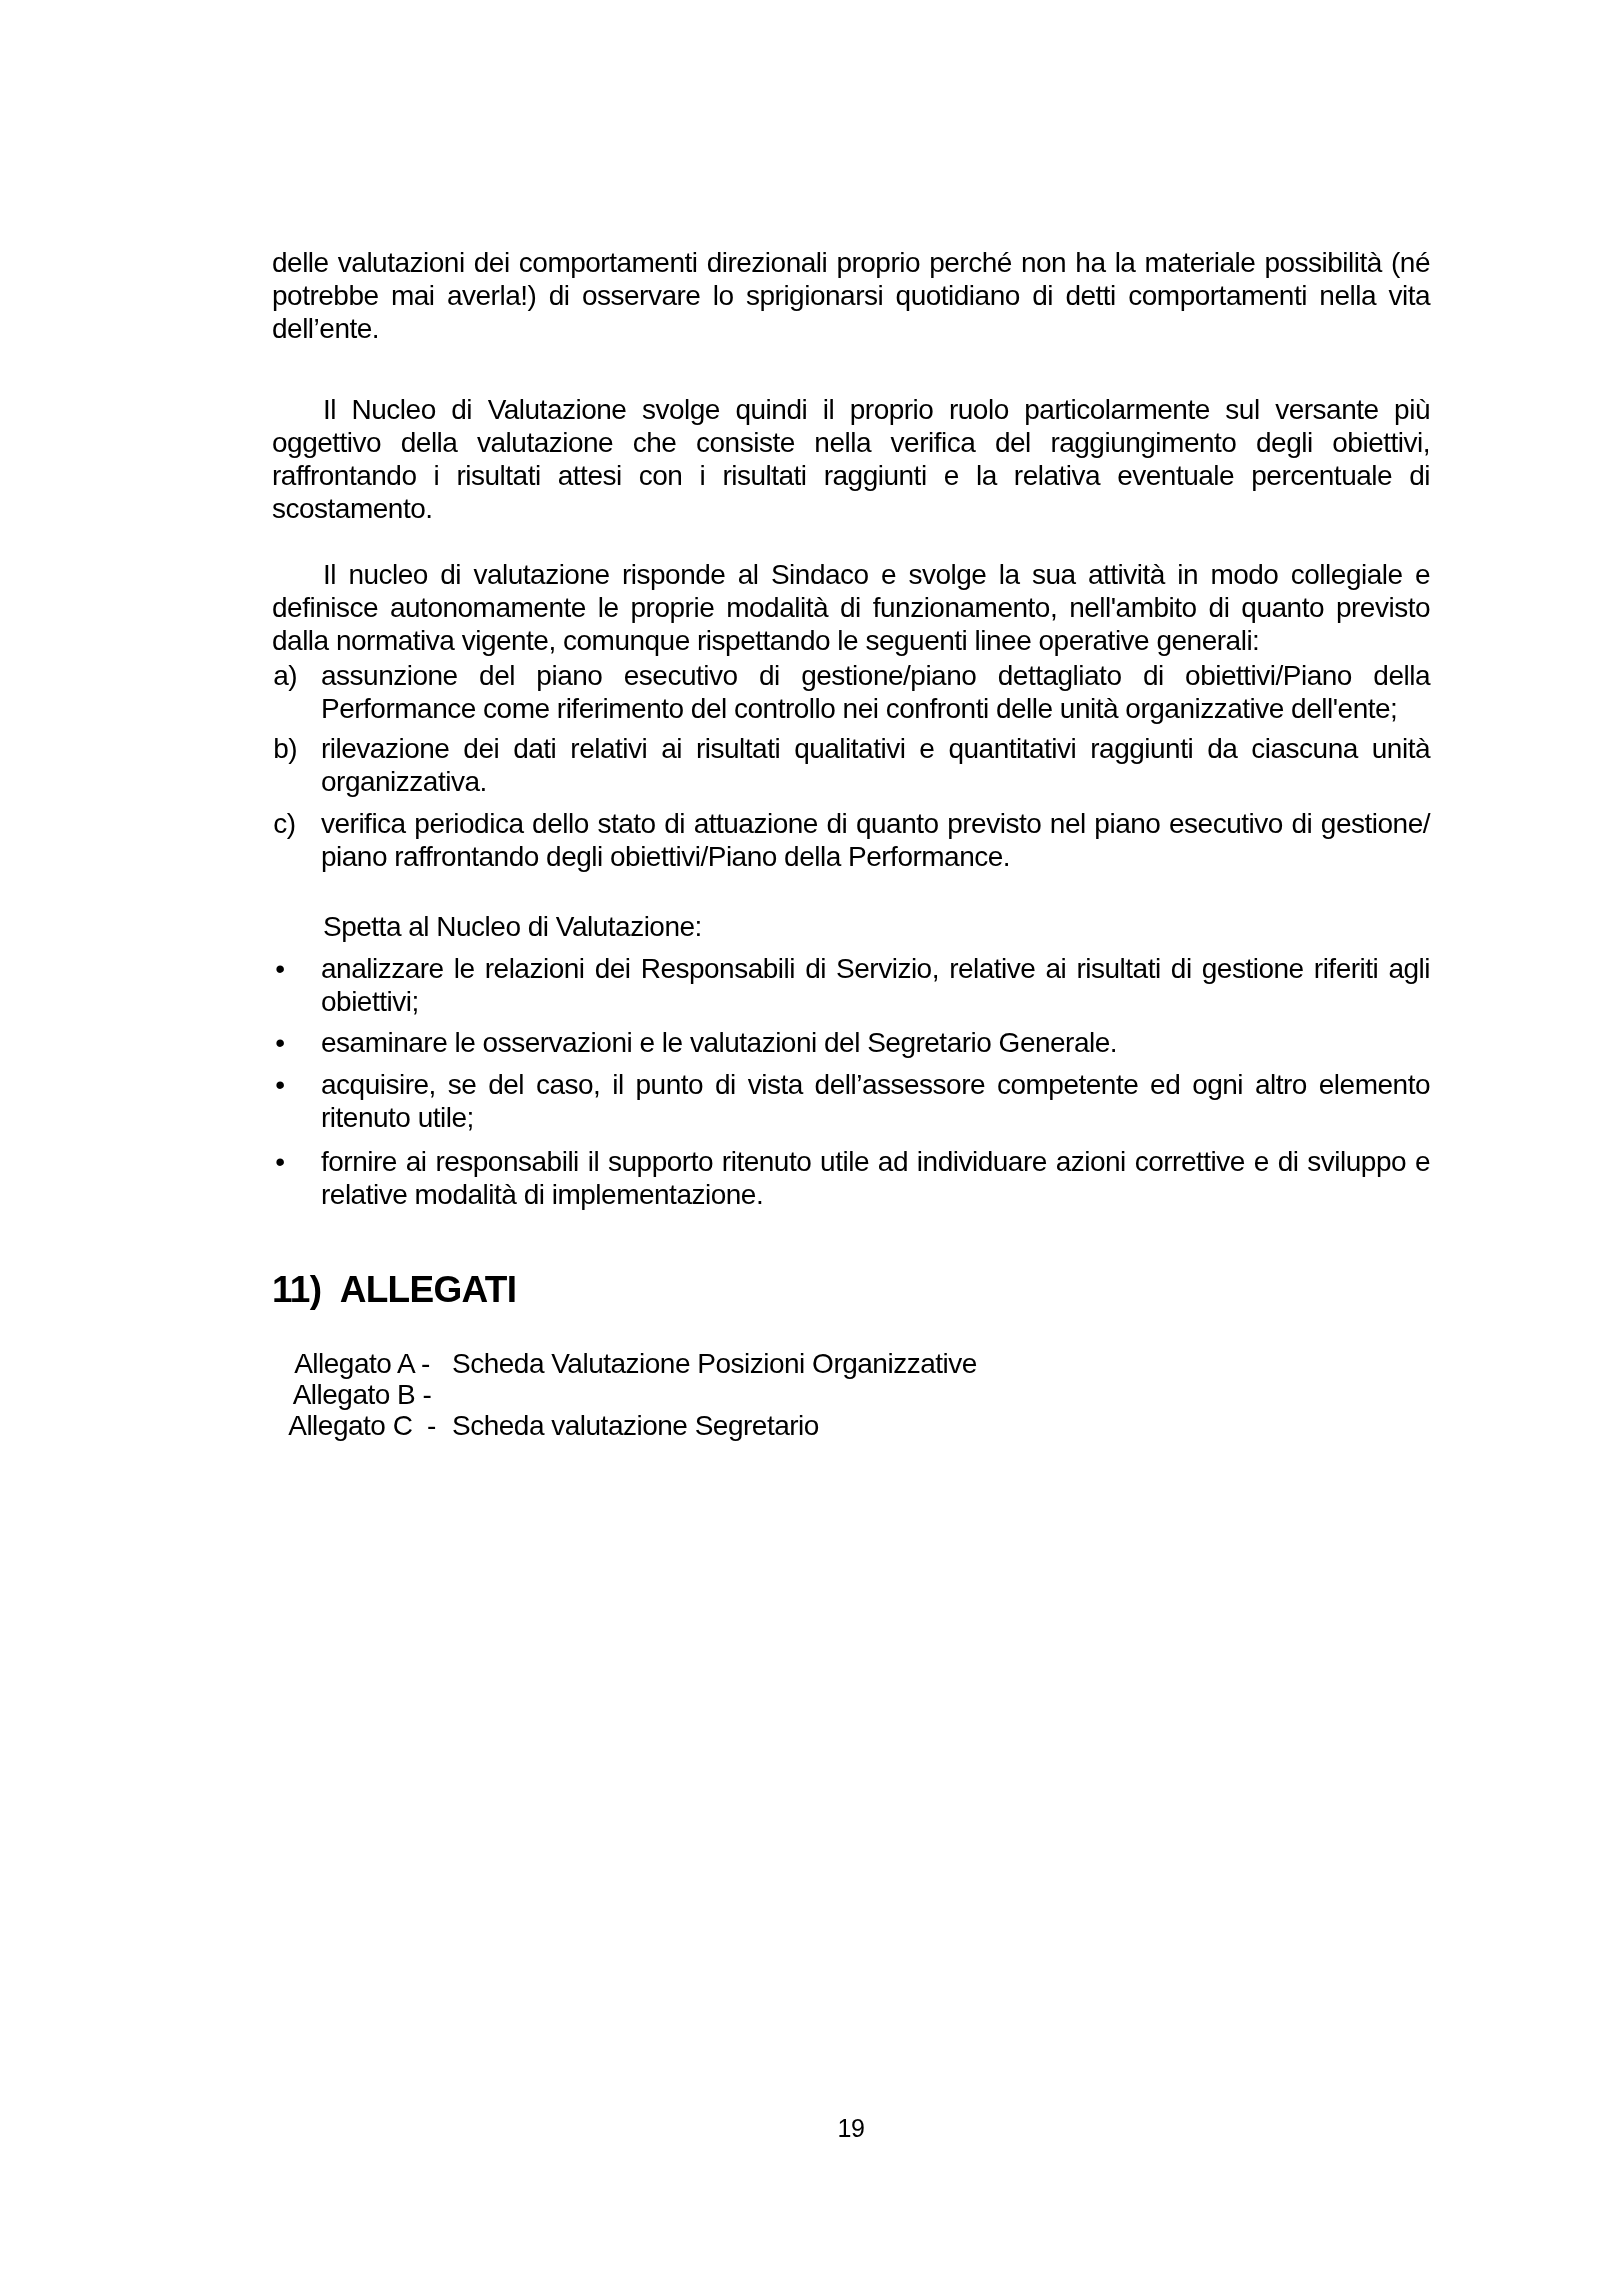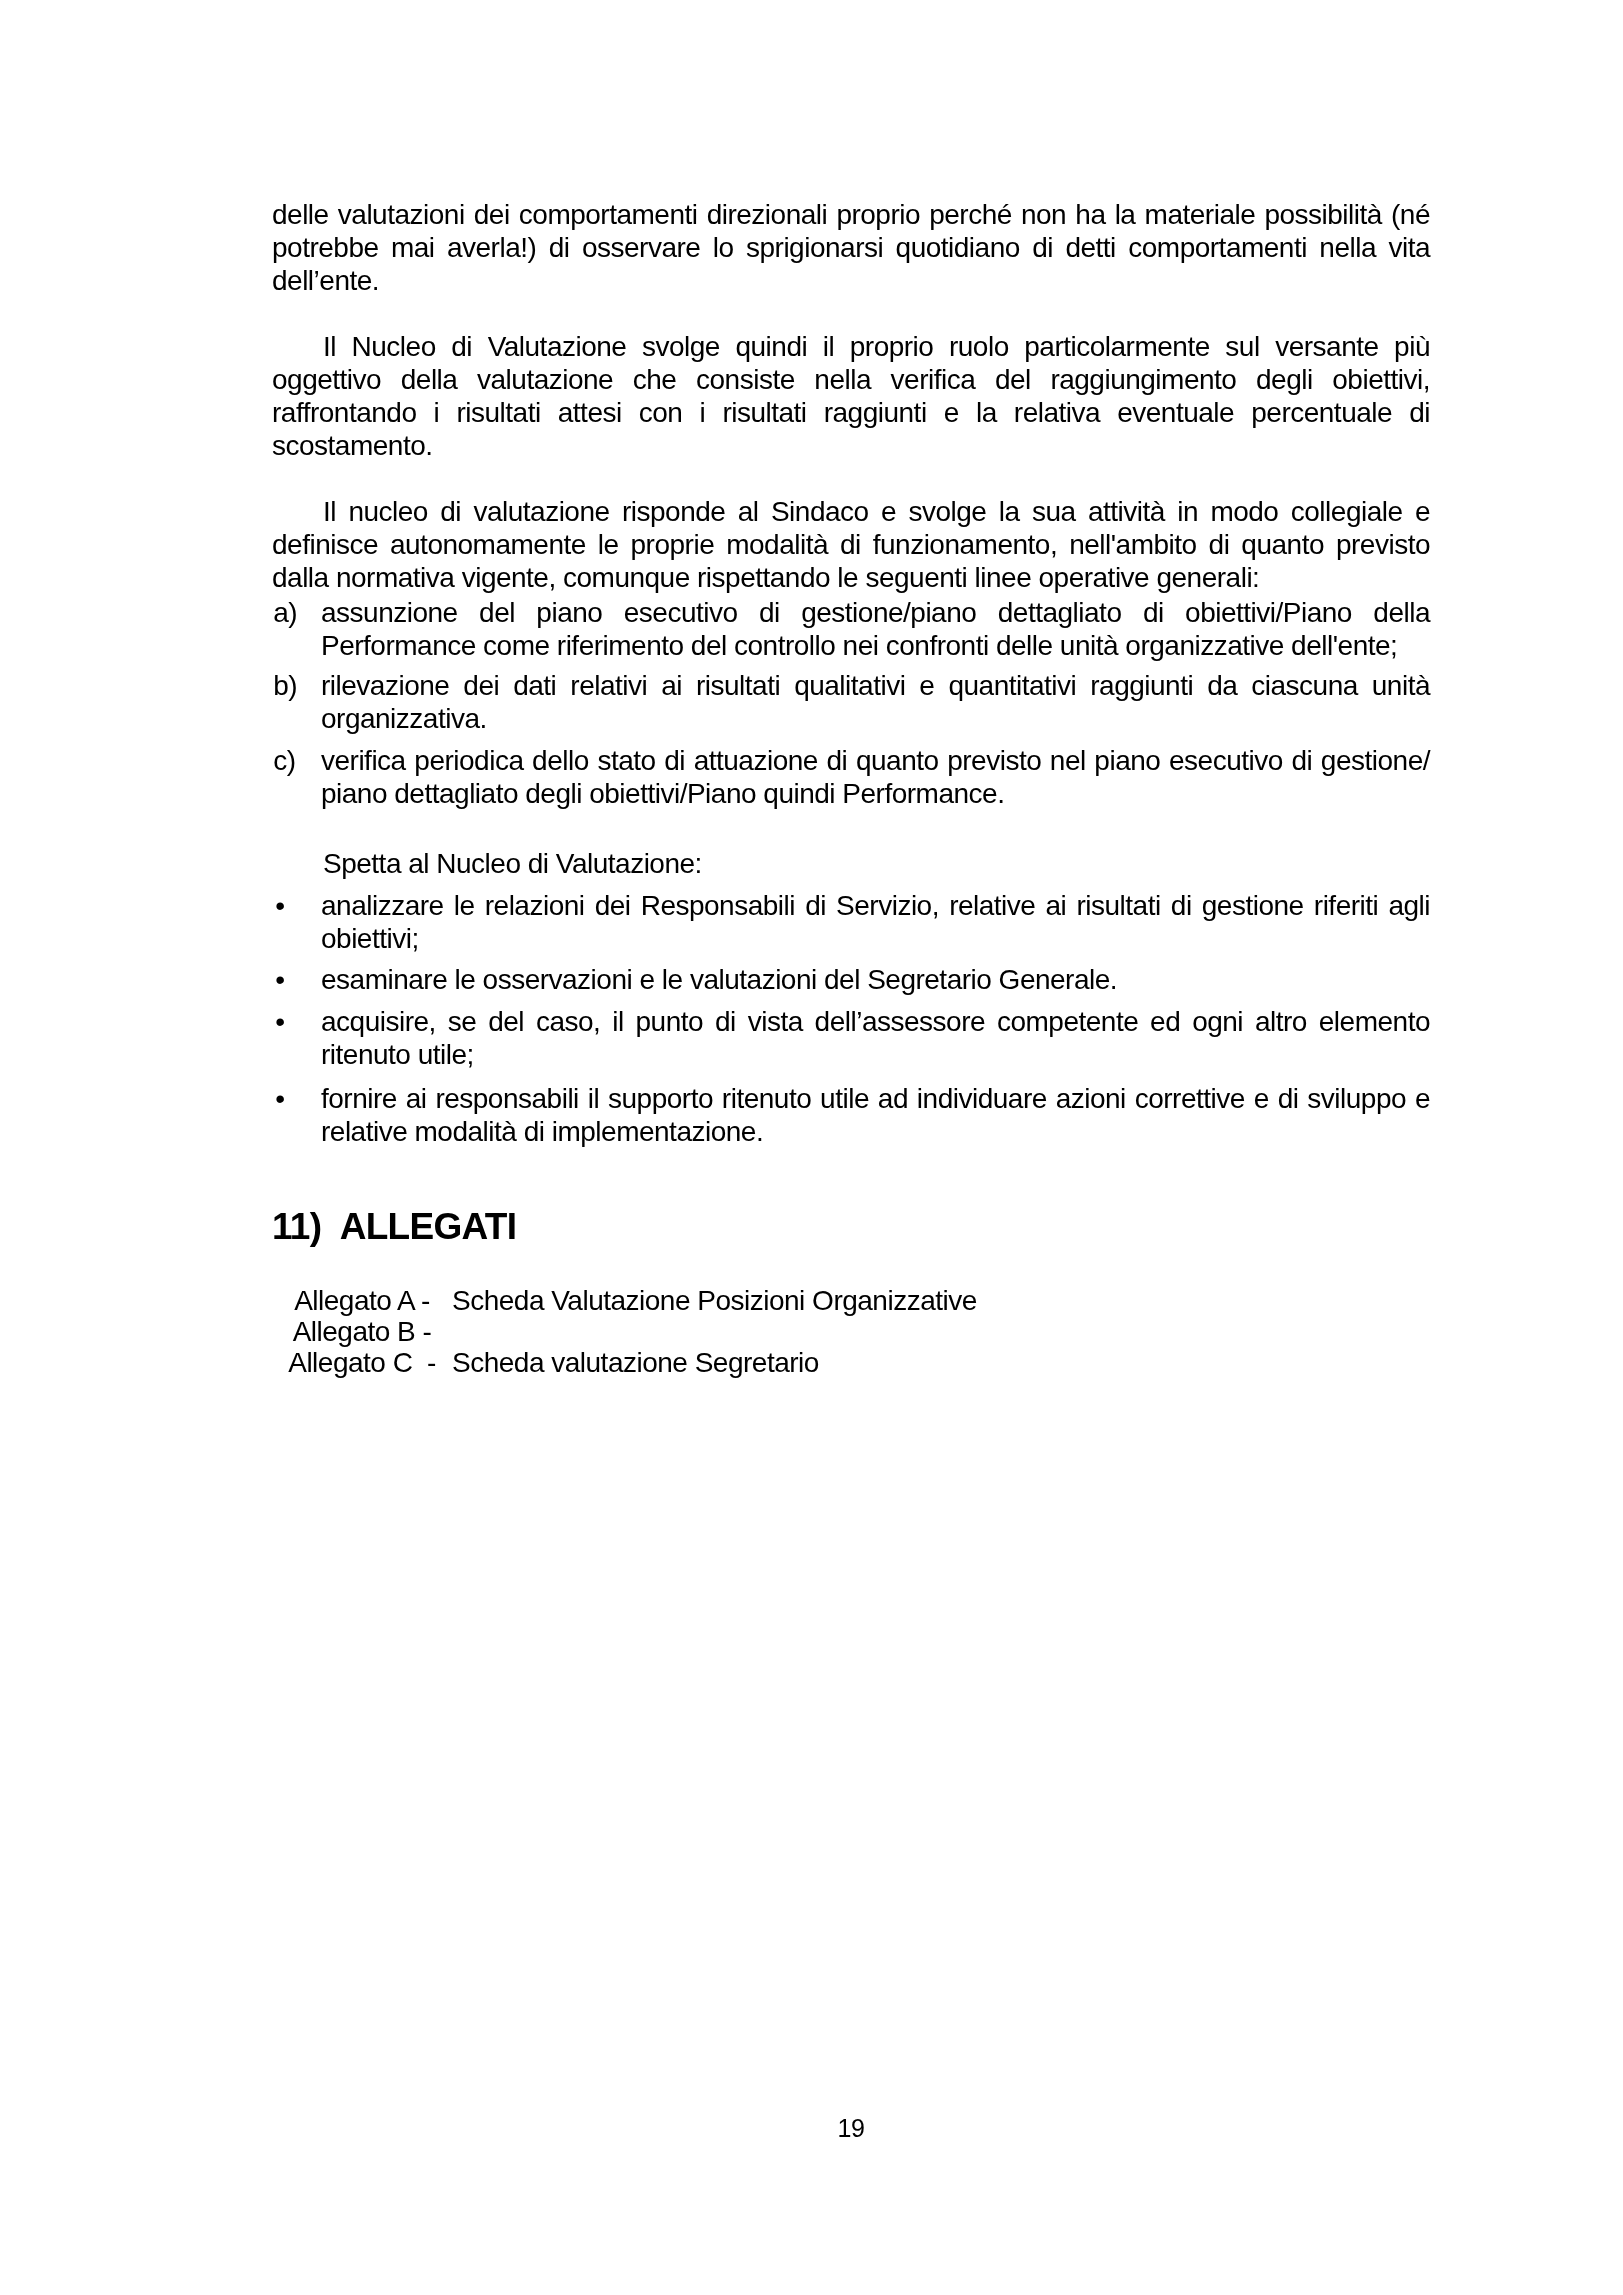--- a/index.html
+++ b/index.html
@@ -19,21 +19,21 @@
     top: 198px;
     width: 1158px;
     font-size: 28px;
     line-height: 33px;
     letter-spacing: -0.5px;
     text-align: justify;
   }
   .para { margin: 0; }
   .indent { text-indent: 51px; }
 
-  .mb50 { margin-bottom: 33px; }
+  .mb50 { margin-bottom: 33px; margin-top: 48px; }
   .mb57 { margin-bottom: 37px; }
   .mb18 { margin-bottom: 2px; }
   .mb10 { margin-bottom: 6.5px; }
   .mb15 { margin-bottom: 9.8px; }
   .mb13 { margin-bottom: 8.5px; }
   .mb12 { margin-bottom: 7.9px; }
   .mb16 { margin-bottom: 10.5px; }
   .mb92 { margin-bottom: 60px; }
 
   .li { position: relative; padding-left: 49px; }
@@ -90,21 +90,21 @@
     <span class="li-text">assunzione del piano esecutivo di gestione/piano dettagliato di obiettivi/Piano della Performance come riferimento del controllo nei confronti delle unità organizzative dell'ente;</span>
   </div>
 
   <div class="li mb15">
     <span class="marker">b)</span>
     <span class="li-text">rilevazione dei dati relativi ai risultati qualitativi e quantitativi raggiunti da ciascuna unità organizzativa.</span>
   </div>
 
   <div class="li mb57">
     <span class="marker">c)</span>
-    <span class="li-text">verifica periodica dello stato di attuazione di quanto previsto nel piano esecutivo di gestione/ piano dettagliato degli obiettivi/Piano quindi Performance.</span>
+    <span class="li-text">verifica periodica dello stato di attuazione di quanto previsto nel piano esecutivo di gestione/ piano raffrontando degli obiettivi/Piano della Performance.</span>
   </div>
 
   <p class="para indent mb13">Spetta al Nucleo di Valutazione:</p>
 
   <div class="li mb12">
     <span class="marker bullet">•</span>
     <span class="li-text">analizzare le relazioni dei Responsabili di Servizio, relative ai risultati di gestione riferiti agli obiettivi;</span>
   </div>
 
   <div class="li mb15">

